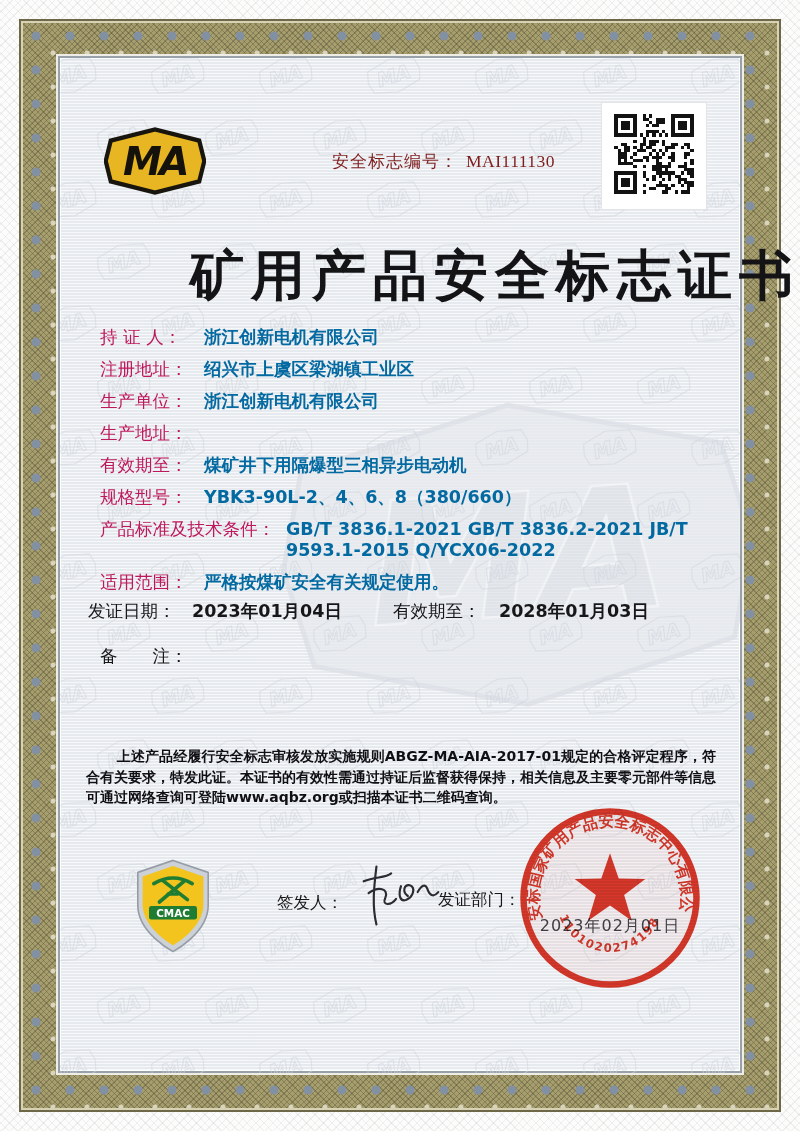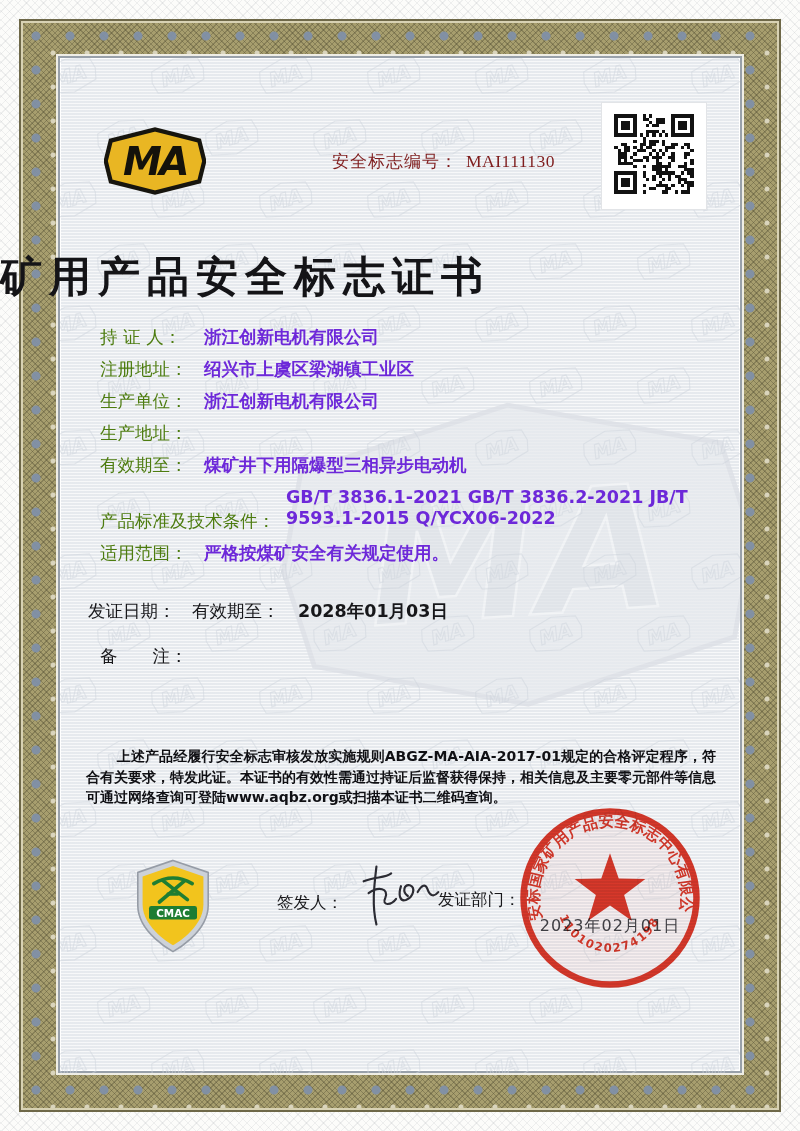--- a/index.html
+++ b/index.html
@@ -23,28 +23,28 @@
     border:2px solid #98a0a9;box-shadow:0 0 0 2px #efeee6,inset 0 0 0 1px #ffffff;}
   #wm-layer{position:absolute;left:60px;top:58px;width:680px;height:1015px;z-index:1;pointer-events:none;}
   .content{position:absolute;inset:0;z-index:3;}
   
   .ma-logo{position:absolute;left:104px;top:126px;width:102px;height:70px;}
   .certno{position:absolute;left:314px;top:150px;font-size:17px;letter-spacing:1px;color:#7f1d1d;margin-left:18px;}
   .certno .val{font-family:"Liberation Serif",serif;font-size:17.5px;letter-spacing:.5px;margin-left:8px;}
   .qr{position:absolute;left:602px;top:103px;width:104px;height:106px;background:#ffffff;
     display:flex;align-items:center;justify-content:center;box-shadow:0 0 0 1px #e2e4e7;}
   
-  .title{position:absolute;left:0;right:0;top:240px;text-align:left;font-size:42px;font-weight:900;
-    letter-spacing:7px;color:#141417;margin-top:9px;}
+  .title{position:absolute;left:0;right:0;top:240px;text-align:right;font-size:54px;font-weight:900;
+    letter-spacing:7px;color:#141417;}
   
   .fields{position:absolute;left:100px;top:327px;width:614px;}
   .frow{display:flex;align-items:flex-start;margin-bottom:11px;font-size:17.5px;line-height:21px;}
-  .flabel{flex:none;width:104px;color:#4d7c0f;}
-  .fvalue{flex:1;font-weight:600;color:#6d28d9;}
-  .frow.wide .flabel{width:186px;margin-top:24px;}
+  .flabel{flex:none;width:104px;color:#be185d;}
+  .fvalue{flex:1;font-weight:600;color:#0369a1;}
+  .frow.wide .flabel{width:186px;}
   .dates{position:absolute;left:88px;top:601px;width:614px;display:flex;font-size:17.5px;line-height:21px;}
   .dates .l1{flex:none;width:104px;}
   .dates .v1{flex:none;width:201px;font-weight:600;}
   .dates .l2{flex:none;width:106px;}
   .dates .v2{flex:1;font-weight:700;}
   .remark{position:absolute;left:100px;top:644px;font-size:17.5px;}
   
   .para{position:absolute;left:86px;top:746px;width:630px;font-size:14px;line-height:20.5px;
     font-weight:600;text-align:justify;text-indent:2.2em;color:#101014;}
   
@@ -515,32 +515,37 @@
         <span class="flabel">生产单位：</span>
         <span class="fvalue">浙江创新电机有限公司</span>
       </div>
       <div class="frow">
         <span class="flabel">生产地址：</span>
       </div>
       <div class="frow">
         <span class="flabel">有效期至：</span>
         <span class="fvalue">煤矿井下用隔爆型三相异步电动机</span>
       </div>
+      <div class="frow">
+        <span class="flabel">规格型号：</span>
+        <span class="fvalue">YBK3-90L-2、4、6、8（380/660）</span>
+      </div>
       <div class="frow wide">
         <span class="flabel">产品标准及技术条件：</span>
         <span class="fvalue">GB/T 3836.1-2021 GB/T 3836.2-2021 JB/T 9593.1-2015 Q/YCX06-2022</span>
       </div>
       <div class="frow">
         <span class="flabel">适用范围：</span>
         <span class="fvalue">严格按煤矿安全有关规定使用。</span>
       </div>
     </div>
 
     <div class="dates">
       <span class="l1">发证日期：</span>
+      <span class="v1">2023年01月04日</span>
       <span class="l2">有效期至：</span>
       <span class="v2">2028年01月03日</span>
     </div>
     <div class="remark">备　　注：</div>
 
     <div class="para">上述产品经履行安全标志审核发放实施规则ABGZ-MA-AIA-2017-01规定的合格评定程序，符合有关要求，特发此证。本证书的有效性需通过持证后监督获得保持，相关信息及主要零元部件等信息可通过网络查询可登陆www.aqbz.org或扫描本证书二维码查询。</div>
 
     <svg class="cmac" viewBox="0 0 100 118">
       <path d="M50,2 L94,17 L94,58 C94,93 50,116 50,116 C50,116 6,93 6,58 L6,17 Z" fill="#ccd1d8" stroke="#969ca6" stroke-width="2"></path>
       <path d="M50,9 L88,22 L88,57 C88,87 50,108 50,108 C50,108 12,87 12,57 L12,22 Z" fill="#f2c41d"></path>

